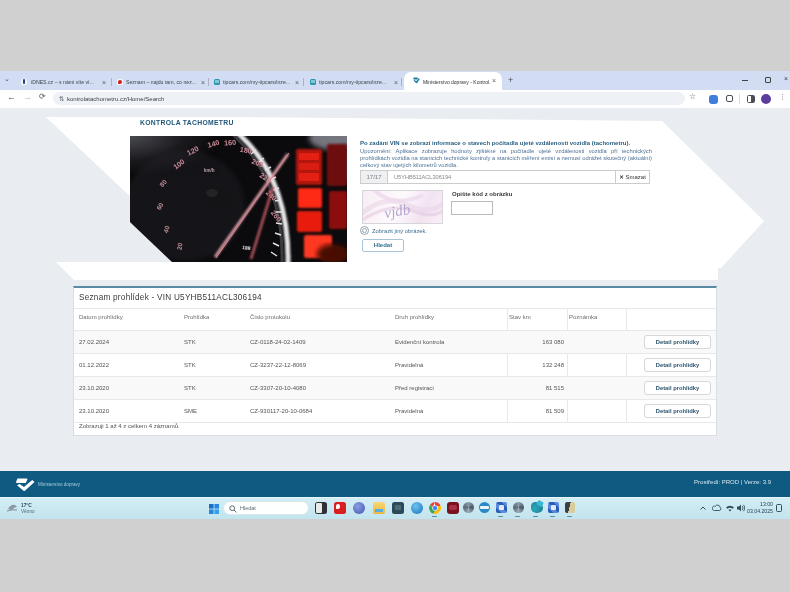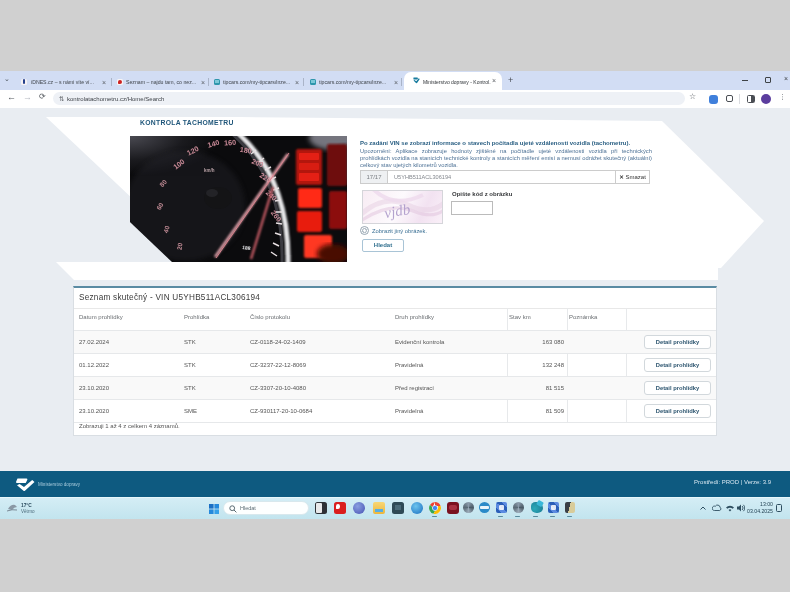--- a/index.html
+++ b/index.html
@@ -224,21 +224,21 @@
   <div id="opinp"></div>
   <svg style="position:absolute;left:360px;top:118px;" width="9" height="9" viewBox="0 0 9 9">
       <circle cx="4.5" cy="4.5" r="4" fill="none" stroke="#8a9aa8" stroke-width="0.9"></circle>
       <path d="M2.6,4.5 A1.9,1.9 0 0 1 6.4,4.2 M6.4,4.2 l-0.9,-0.5 M6.4,4.2 l0.8,-0.6" stroke="#8a9aa8" stroke-width="0.8" fill="none"></path>
       <path d="M6.4,4.7 A1.9,1.9 0 0 1 2.6,4.9 M2.6,4.9 l0.9,0.5 M2.6,4.9 l-0.8,0.6" stroke="#8a9aa8" stroke-width="0.8" fill="none"></path>
     </svg>
 <div id="zobr" style="left:372px;">Zobrazit jiný obrázek.</div>
   <div id="hledat">Hledat</div>
 
   <div id="card">
-    <div id="cardttl">Seznam skutečný - VIN U5YHB511ACL306194</div>
+    <div id="cardttl">Seznam prohlídek - VIN U5YHB511ACL306194</div>
     <div style="position:absolute;left:0;top:20px;width:642px;height:1px;background:#e8e8e8;"></div>
     <span class="th" style="left:5px;">Datum prohlídky</span>
     <span class="th" style="left:110px;">Prohlídka</span>
     <span class="th" style="left:176px;">Číslo protokolu</span>
     <span class="th" style="left:321px;">Druh prohlídky</span>
     <span class="th" style="left:435px;">Stav km</span>
     <span class="th" style="left:495px;">Poznámka</span>
     <div class="vline" style="left:433px;"></div>
     <div class="vline" style="left:493px;"></div>
     <div class="vline" style="left:552px;"></div>

